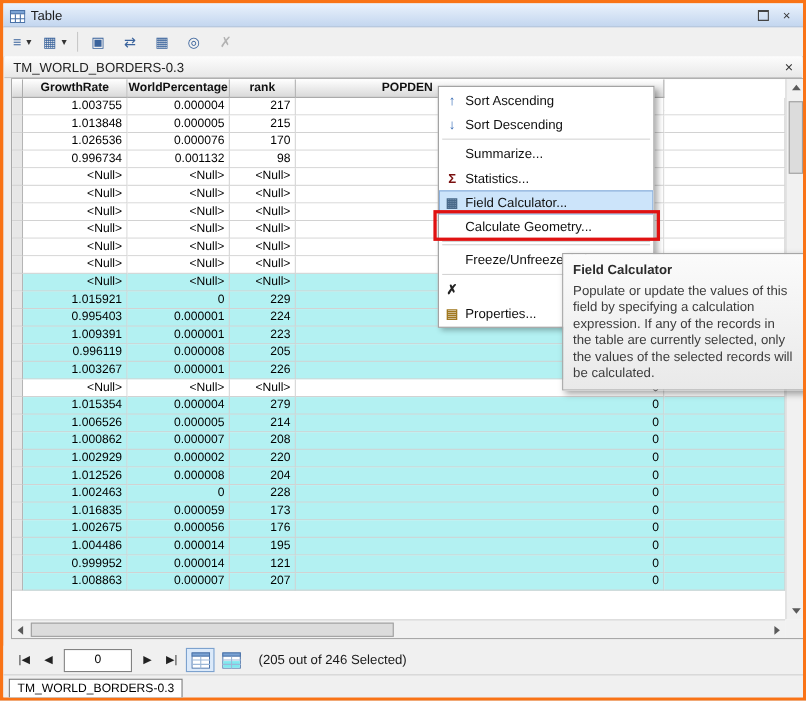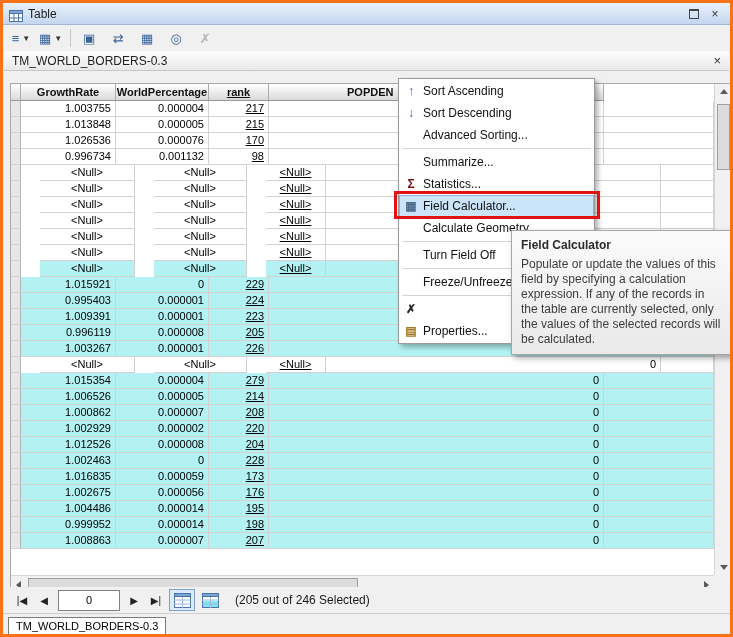--- a/index.html
+++ b/index.html
@@ -19,39 +19,39 @@
   .tb-btn.disabled .tb-glyph{color:#b2b2b2;}
   .tb-caret{font-size:8px;color:#333;margin-left:3px;}
   .tb-sep{width:1px;height:18px;background:#c8c8c8;margin:0 4px;}
 
   
   .doc-header{position:absolute;left:1px;top:48px;right:1px;height:20px;background:linear-gradient(#fdfdfd,#e8e8e8);border-bottom:1px solid #c7c7c7;display:flex;align-items:center;padding:0 8px;box-sizing:border-box;font-size:12px;color:#222;}
   .doc-title{flex:1;}
   .doc-close{font-size:13px;color:#333;cursor:default;}
 
   
-  .table-area{position:absolute;left:7px;top:80px;width:722px;height:510px;background:#fff;border:1px solid #a8a8a8;box-sizing:border-box;}
+  .table-area{position:absolute;left:7px;top:68px;width:722px;height:510px;background:#fff;border:1px solid #a8a8a8;box-sizing:border-box;}
   .grid{position:absolute;left:0;top:0;right:17px;bottom:17px;overflow:hidden;background:#fff;}
   .hdr{display:flex;height:17px;}
   .hcell{box-sizing:border-box;background:linear-gradient(#ffffff,#d9d9d9);border-right:1px solid #ababab;border-bottom:1px solid #979797;font-size:11px;font-weight:bold;color:#111;text-align:center;line-height:16px;overflow:hidden;white-space:nowrap;}
   .row{display:flex;height:16px;background:#fff;}
   .row.sel .cell{background:var(--sel);}
   .cell{box-sizing:border-box;border-right:1px solid #d2d2d2;border-bottom:1px solid #d2d2d2;font-size:11px;line-height:15px;color:#000;padding:0 4px;overflow:hidden;white-space:nowrap;background:#fff;}
   .c0,.h0{width:10px;min-width:10px;padding:0;}
   .c0{background:#e7e7e7 !important;border-right:1px solid #b5b5b5;}
   .h0{width:10px;}
   .c1,.h1{width:95px;min-width:95px;}
   .c2,.h2{width:93px;min-width:93px;}
-  .c3,.h3{width:60px;min-width:60px;text-decoration:underline;}
+  .c3,.h3{width:60px;min-width:60px;}
   .c4,.h4{width:335px;min-width:335px;}
   .c5,.h5{flex:1;}
   .h4{text-align:left;padding-left:78px;}
   .h5{text-align:left;padding-left:4px;margin-top:28px;}
   .cell.num{text-align:right;}
-  .cell.null{text-align:center;margin-left:19px;}
+  .cell.null{text-align:right;}
 
   
   .vscroll{position:absolute;top:0;right:0;width:17px;bottom:17px;background:#f1f1f1;border-left:1px solid #d5d5d5;box-sizing:border-box;}
   .hscroll{position:absolute;left:0;bottom:0;right:17px;height:17px;background:#f1f1f1;border-top:1px solid #d5d5d5;box-sizing:border-box;}
   .corner{position:absolute;right:0;bottom:0;width:17px;height:17px;background:#f1f1f1;}
   .sb-btn{position:absolute;width:15px;height:15px;background:#f1f1f1;display:flex;align-items:center;justify-content:center;}
   .tri{width:0;height:0;}
   .tri.up{border-left:4px solid transparent;border-right:4px solid transparent;border-bottom:5px solid #5a5a5a;}
   .tri.down{border-left:4px solid transparent;border-right:4px solid transparent;border-top:5px solid #5a5a5a;}
   .tri.left{border-top:4px solid transparent;border-bottom:4px solid transparent;border-right:5px solid #5a5a5a;}
@@ -363,21 +363,21 @@
     <div class="cell c1 num">1.004486</div>
     <div class="cell c2 num">0.000014</div>
     <div class="cell c3 num">195</div>
     <div class="cell c4 num">0</div>
     <div class="cell c5"></div>
   </div>
           <div class="row sel">
     <div class="cell c0"></div>
     <div class="cell c1 num">0.999952</div>
     <div class="cell c2 num">0.000014</div>
-    <div class="cell c3 num">198</div>
+    <div class="cell c3 num">121</div>
     <div class="cell c4 num">0</div>
     <div class="cell c5"></div>
   </div>
           <div class="row sel">
     <div class="cell c0"></div>
     <div class="cell c1 num">1.008863</div>
     <div class="cell c2 num">0.000007</div>
     <div class="cell c3 num">207</div>
     <div class="cell c4 num">0</div>
     <div class="cell c5"></div>
@@ -409,46 +409,38 @@
 
   <div class="menu" id="context-menu">
       <div class="menu-item">
     <span class="mi-icon" style="color: rgb(43, 98, 176);">↑</span>
     <span class="mi-label">Sort Ascending</span>
   </div>
       <div class="menu-item">
     <span class="mi-icon" style="color: rgb(43, 98, 176);">↓</span>
     <span class="mi-label">Sort Descending</span>
   </div>
-      <div class="menu-item">
-    <span class="mi-icon"></span>
-    <span class="mi-label">Advanced Sorting...</span>
-  </div>
       <div class="menu-sep"></div>
       <div class="menu-item">
     <span class="mi-icon"></span>
     <span class="mi-label">Summarize...</span>
   </div>
       <div class="menu-item">
     <span class="mi-icon" style="color: rgb(122, 16, 16);">Σ</span>
     <span class="mi-label">Statistics...</span>
   </div>
       <div class="menu-item hl">
     <span class="mi-icon" style="color: rgb(74, 106, 138);">▦</span>
     <span class="mi-label">Field Calculator...</span>
   </div>
       <div class="menu-item">
     <span class="mi-icon"></span>
     <span class="mi-label">Calculate Geometry...</span>
   </div>
       <div class="menu-sep"></div>
-      <div class="menu-item">
-    <span class="mi-icon"></span>
-    <span class="mi-label">Turn Field Off</span>
-  </div>
       <div class="menu-sep"></div>
       <div class="menu-item">
     <span class="mi-icon"></span>
     <span class="mi-label">Freeze/Unfreeze Column</span>
   </div>
       <div class="menu-sep"></div>
       <div class="menu-item">
     <span class="mi-icon" style="color: rgb(34, 34, 34);">✗</span>
   </div>
       <div class="menu-item">

